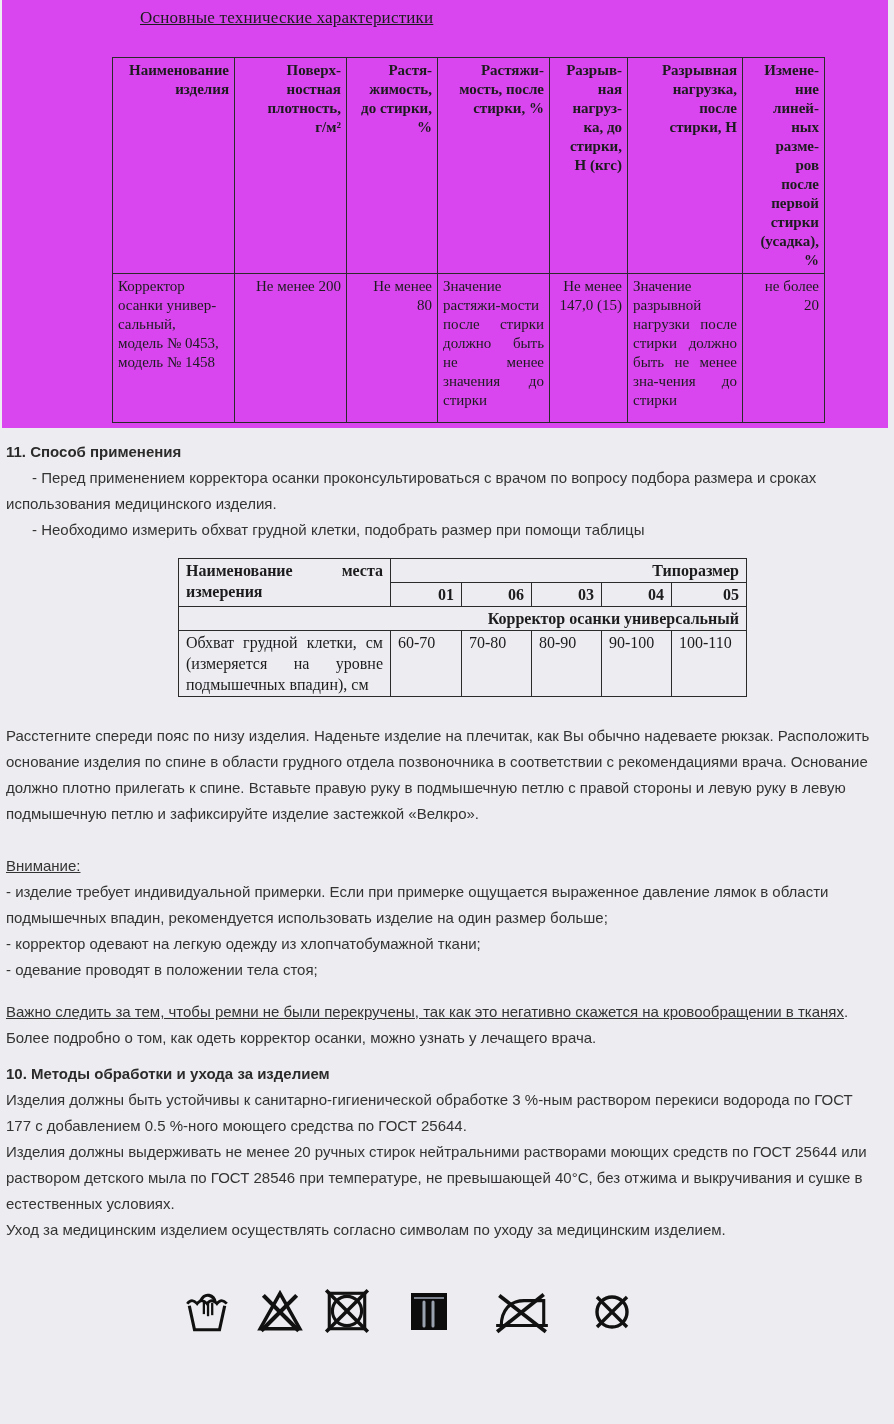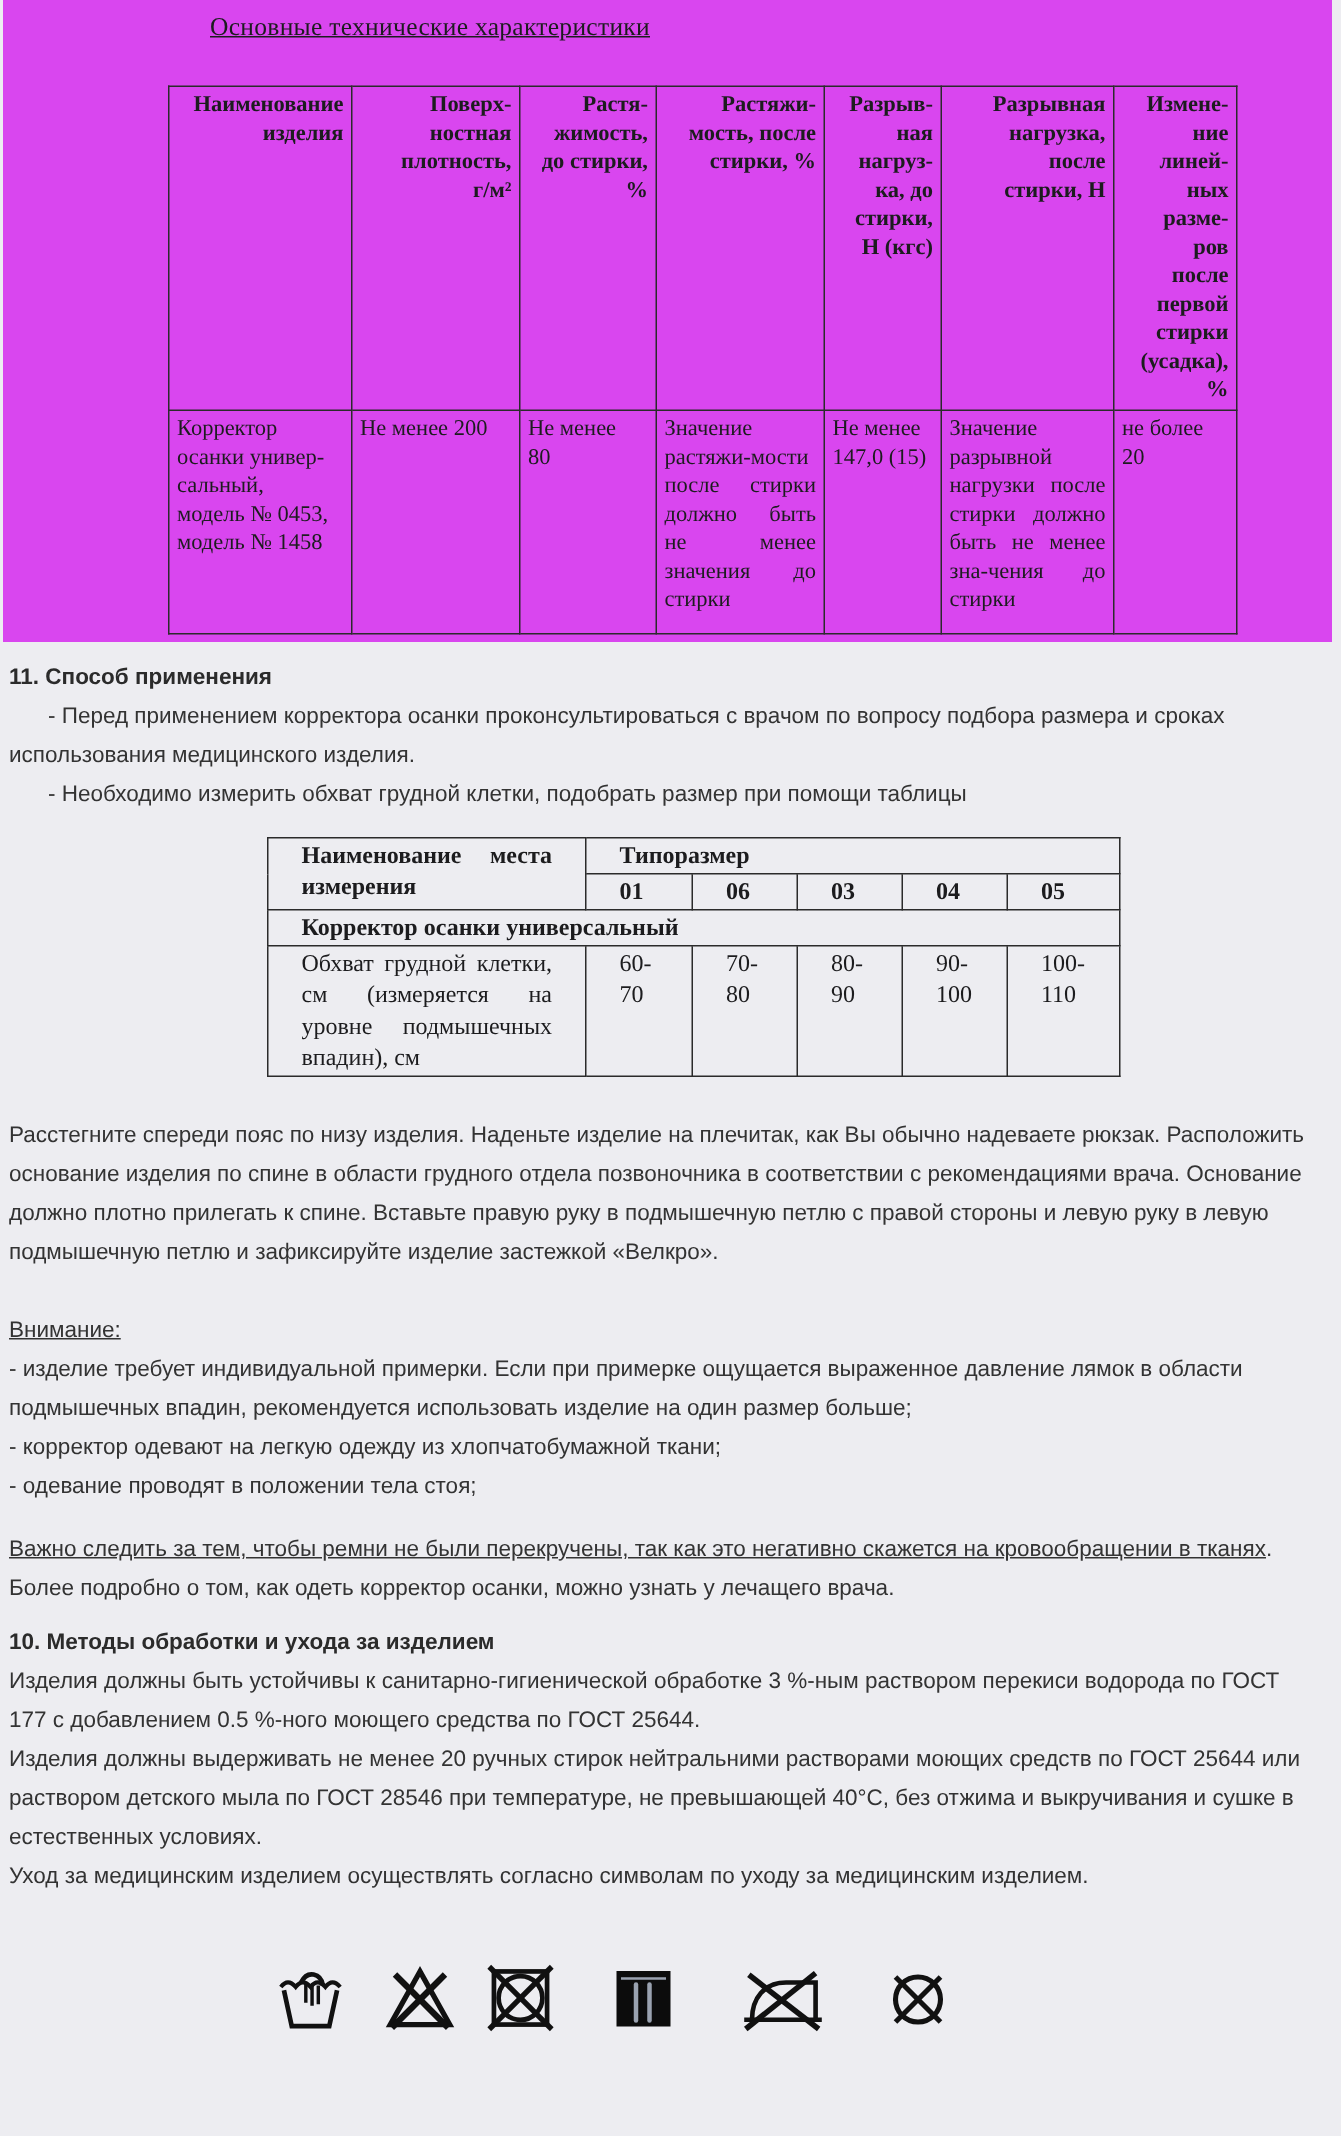--- a/index.html
+++ b/index.html
@@ -30,21 +30,21 @@
     font-family:"Liberation Serif","DejaVu Serif",serif;
     font-size:15px;line-height:19px;color:#1c1c1e;
   }
   .tech-table td,.tech-table th{
     border:1px solid #2b2b2b;
     vertical-align:top;
     padding:3px 5px;
   }
   .tech-table th{font-weight:bold;text-align:right;}
   .pre{white-space:pre-line;}
-  .c-center{text-align:left;}
+  .c-center{text-align:right;}
   .c-justify{text-align:justify;}
   .hdr-row{height:198px;}
   .body-row{height:149px;}
   
   .main{
     position:absolute;left:0;top:428px;width:894px;
     padding:0 24px 0 6px;box-sizing:border-box;
     font-size:15px;line-height:26px;
   }
   .h-bold{font-weight:bold;color:#2b2b2b;}
@@ -52,21 +52,21 @@
   .indent{text-indent:26px;}
   p{margin:0;}
   .u{text-decoration:underline;}
   
   .size-table{
     margin:15px 0 0 172px;
     table-layout:fixed;width:568px;
     font-family:"Liberation Serif","DejaVu Serif",serif;
     font-size:16px;line-height:21px;color:#1c1c1e;
   }
-  .size-table td{border:1px solid #2b2b2b;vertical-align:top;padding:1px 22px;}
+  .size-table td{border:1px solid #2b2b2b;vertical-align:top;padding:1px 7px;}
   .bold{font-weight:bold;}
   .measure-row{height:61px;}
   
   .care-row{
     display:flex;align-items:center;
     margin:42px 0 0 176px;height:52px;
   }
   .care-icon{display:block;}
   .gap-a{margin-right:22px;} .gap-b{margin-right:16px;} .gap-c{margin-right:36px;}
   .gap-d{margin-right:42px;} .gap-e{margin-right:36px;}

